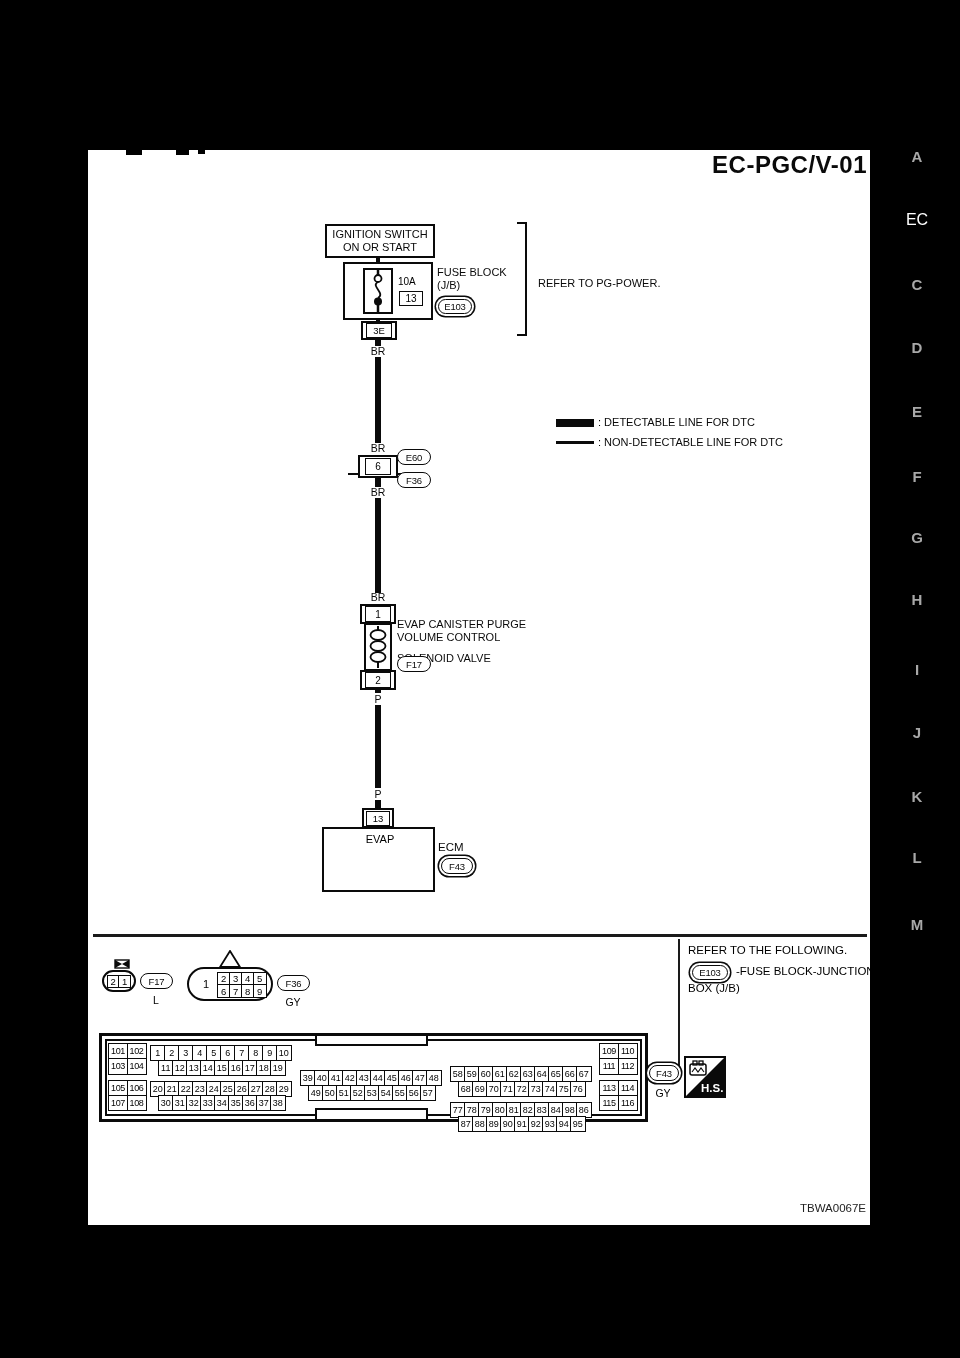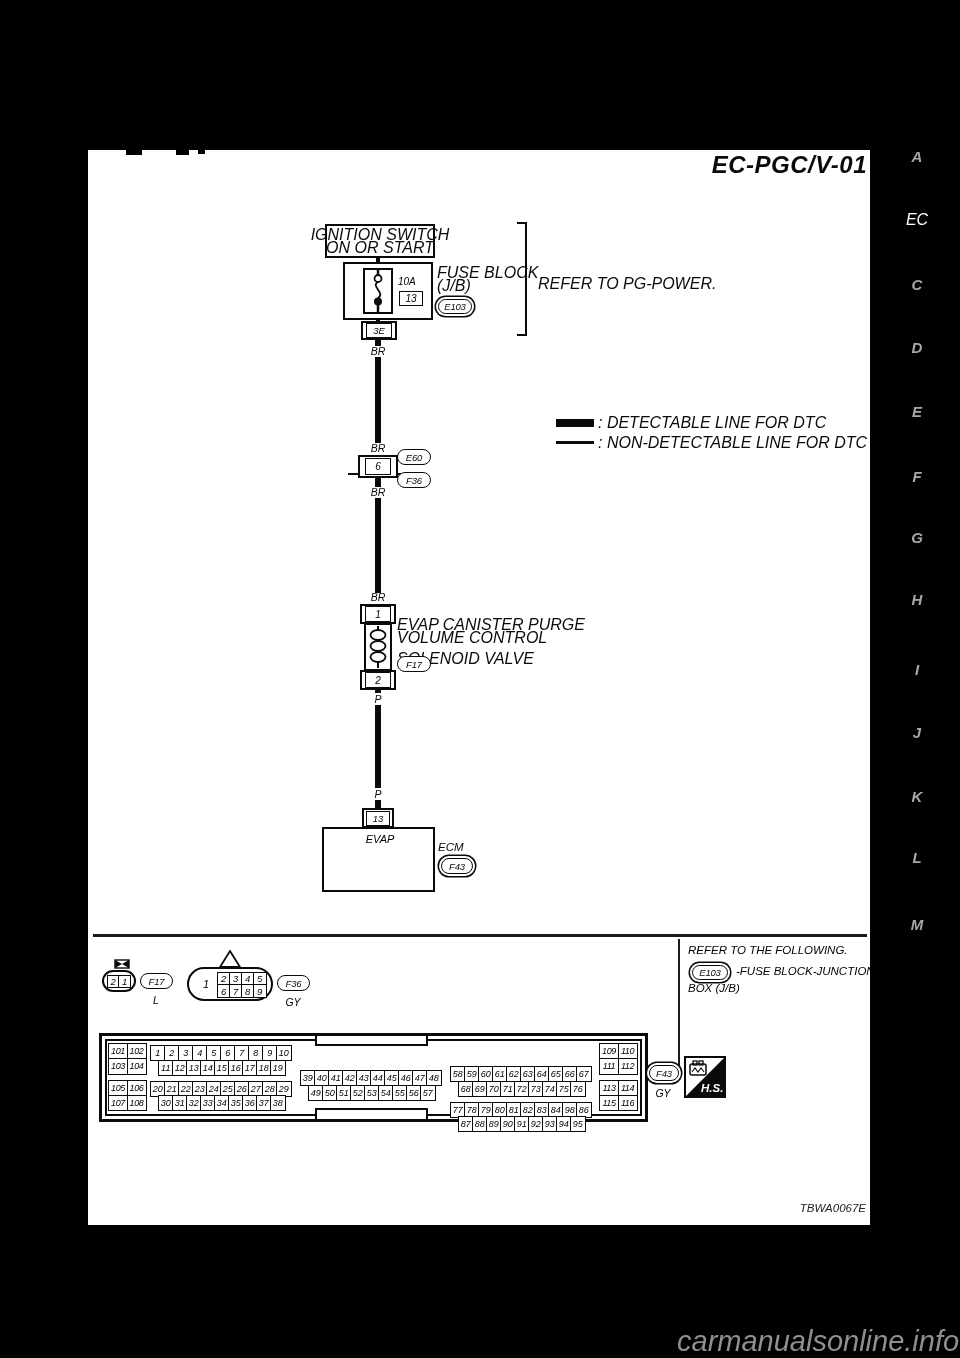--- a/index.html
+++ b/index.html
@@ -1,29 +1,29 @@
 <!DOCTYPE html>
 <html><head>
 <meta charset="utf-8">
 <style>
   html,body{margin:0;padding:0;background:#000;}
   #stage{position:relative;width:960px;height:1358px;background:#000;overflow:hidden;
-         font-family:"Liberation Sans","DejaVu Sans",sans-serif;color:#000;font-style:italic;}
+         font-family:"Liberation Sans","DejaVu Sans",sans-serif;color:#000;}
   .abs{position:absolute;box-sizing:border-box;}
   #page-bg{left:88px;top:150px;width:782px;height:1075px;background:#fff;}
   .frag{background:#000;}
   
   #title{right:93px;top:151px;font-size:24px;font-weight:600;letter-spacing:.5px;color:#0a0a0a;}
   
   .side-tab{left:917px;transform:translateX(-50%);font-size:15px;font-weight:bold;color:#a8a8a8;}
   .side-tab.active{color:#ffffff;font-weight:400;font-size:16px;}
   
   .box{border:2px solid #0a0a0a;background:#fff;}
   .wire{background:#0a0a0a;}
-  .lbl{font-size:16px;line-height:13px;white-space:nowrap;color:#0a0a0a;}
+  .lbl{font-size:11px;line-height:13px;white-space:nowrap;color:#0a0a0a;}
   .wlbl{font-size:10.5px;transform:translateX(-50%);white-space:nowrap;color:#0a0a0a;}
   .oval{border:1.5px solid #0a0a0a;border-radius:9px;background:#fff;font-size:9.5px;
         display:flex;align-items:center;justify-content:center;letter-spacing:-.2px;color:#0a0a0a;}
   .oval.dbl{box-shadow:0 0 0 2px #fff,0 0 0 3.5px #0a0a0a;}
   .pinbox-o{border:2px solid #0a0a0a;background:#fff;display:flex;align-items:center;justify-content:center;}
   .pinbox-i{border:1.5px solid #0a0a0a;background:#fff;display:flex;align-items:center;justify-content:center;
             font-size:9.5px;}
   .ctext{display:flex;align-items:center;justify-content:center;text-align:center;}
   
   .legbar{background:#0a0a0a;}
@@ -376,14 +376,13 @@
     <rect x="1" y="1" width="40" height="40" fill="#fff" stroke="#0a0a0a" stroke-width="2"></rect>
     <polygon points="41,1 41,41 1,41" fill="#0a0a0a"></polygon>
     <rect x="9" y="5" width="4" height="4" fill="none" stroke="#0a0a0a" stroke-width="1.3"></rect>
     <rect x="15" y="5" width="4" height="4" fill="none" stroke="#0a0a0a" stroke-width="1.3"></rect>
     <rect x="6" y="8" width="16" height="11" rx="2" fill="none" stroke="#0a0a0a" stroke-width="1.5"></rect>
     <path d="M8 16 l3 -4 l3 4 l3 -4 l3 4" fill="none" stroke="#0a0a0a" stroke-width="1.1"></path>
     <text x="17" y="36" fill="#fff" font-size="11.5" font-weight="bold" font-family="Liberation Sans, sans-serif">H.S.</text>
   </svg>
 
   <div id="figcode" class="abs">TBWA0067E</div>
-  <div id="watermark" class="abs">carmanualsonline.info</div>
 </div>
 
 </body></html>

